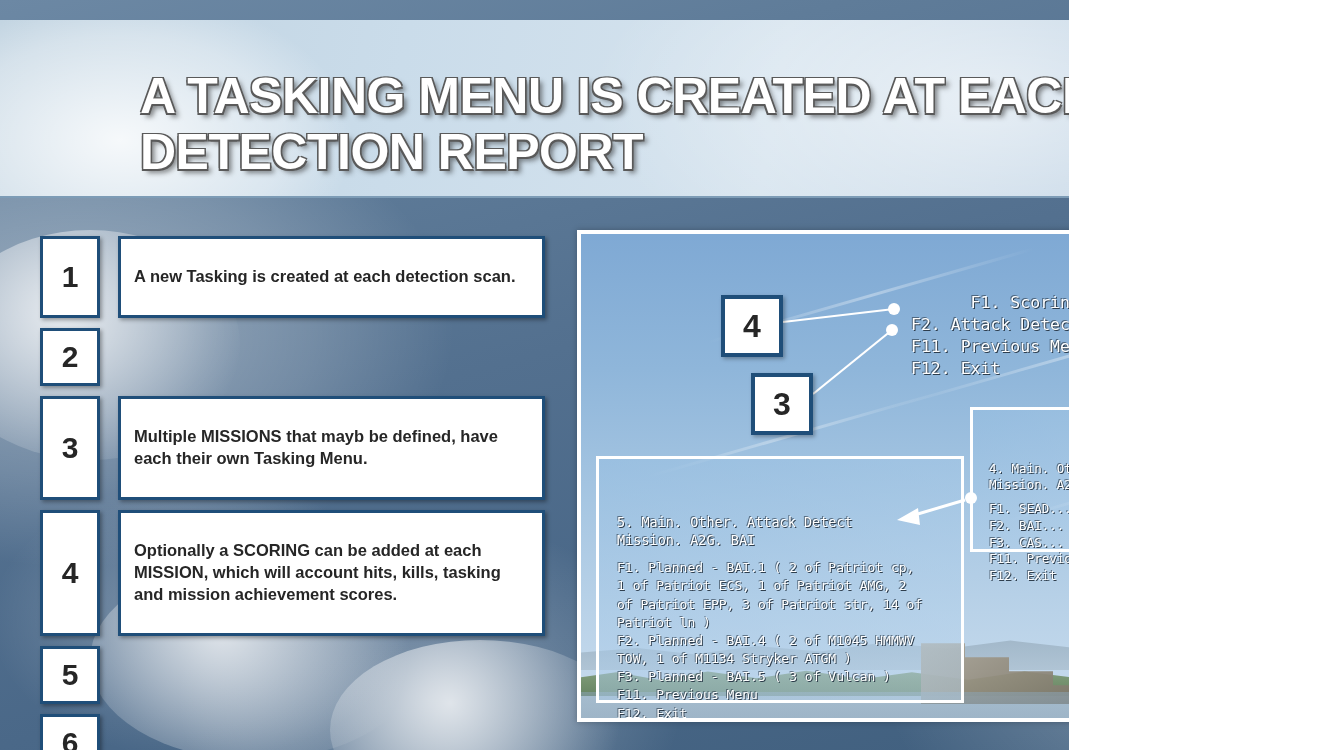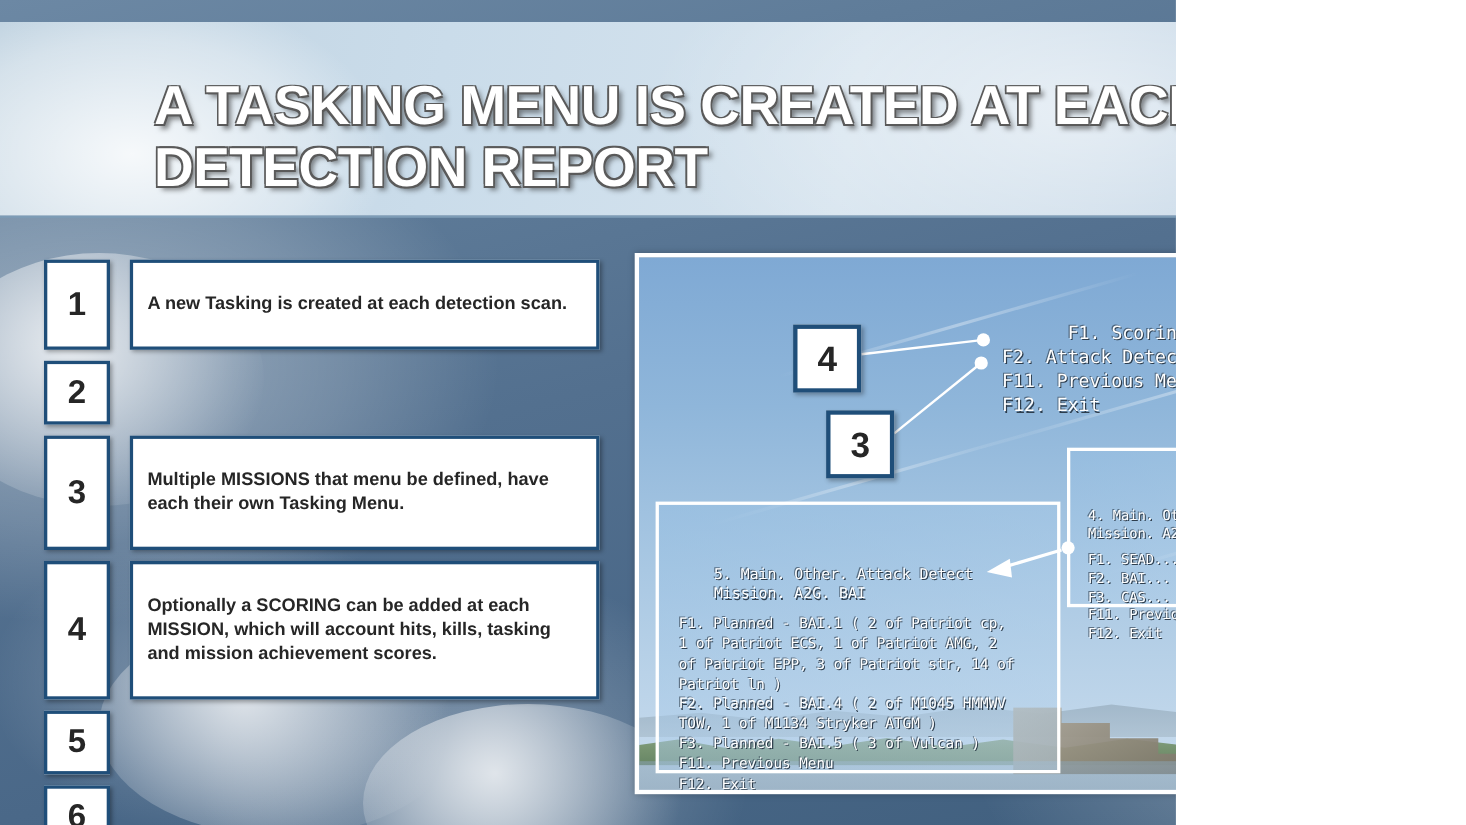--- a/index.html
+++ b/index.html
@@ -176,21 +176,21 @@
     position: absolute;
     border: 3px solid #ffffff;
     background: linear-gradient(160deg, rgba(150,190,225,0.55) 0%, rgba(170,203,232,0.50) 55%, rgba(186,213,236,0.48) 100%);
   }
   #panel-a2g { left: 389px; top: 173px; width: 290px; height: 145px; }
   #panel-bai { left: 15px; top: 222px; width: 368px; height: 247px; }
 
   #menu-a2g { left: 16px; top: 17px; font-size: 12.5px; }
   #menu-a2g .menu-title { display: block; margin-bottom: 7px; }
   #menu-bai { left: 18px; top: 18px; font-size: 13.5px; }
-  #menu-bai .menu-title { display: block; margin-bottom: 9px; margin-left: 32px; }
+  #menu-bai .menu-title { display: block; margin-bottom: 9px; }
   #menu-bai .menu-body { font-size: 13px; line-height: 1.32; }
 
   
   .callout {
     position: absolute;
     background: #ffffff;
     border: 4px solid #1f4e79;
     display: flex;
     align-items: center;
     justify-content: center;
@@ -233,21 +233,21 @@
       <div class="bullet-num">1</div>
       <div class="bullet-text">A new Tasking is created at each detection scan.</div>
     </div>
 
     <div class="bullet-row">
       <div class="bullet-num">2</div>
     </div>
 
     <div class="bullet-row">
       <div class="bullet-num">3</div>
-      <div class="bullet-text">Multiple MISSIONS that menu be defined, have each their own Tasking Menu.</div>
+      <div class="bullet-text">Multiple MISSIONS that mayb be defined, have each their own Tasking Menu.</div>
     </div>
 
     <div class="bullet-row">
       <div class="bullet-num">4</div>
       <div class="bullet-text">Optionally a SCORING can be added at each MISSION, which will account hits, kills, tasking and mission achievement scores.</div>
     </div>
 
     <div class="bullet-row">
       <div class="bullet-num">5</div>
     </div>

